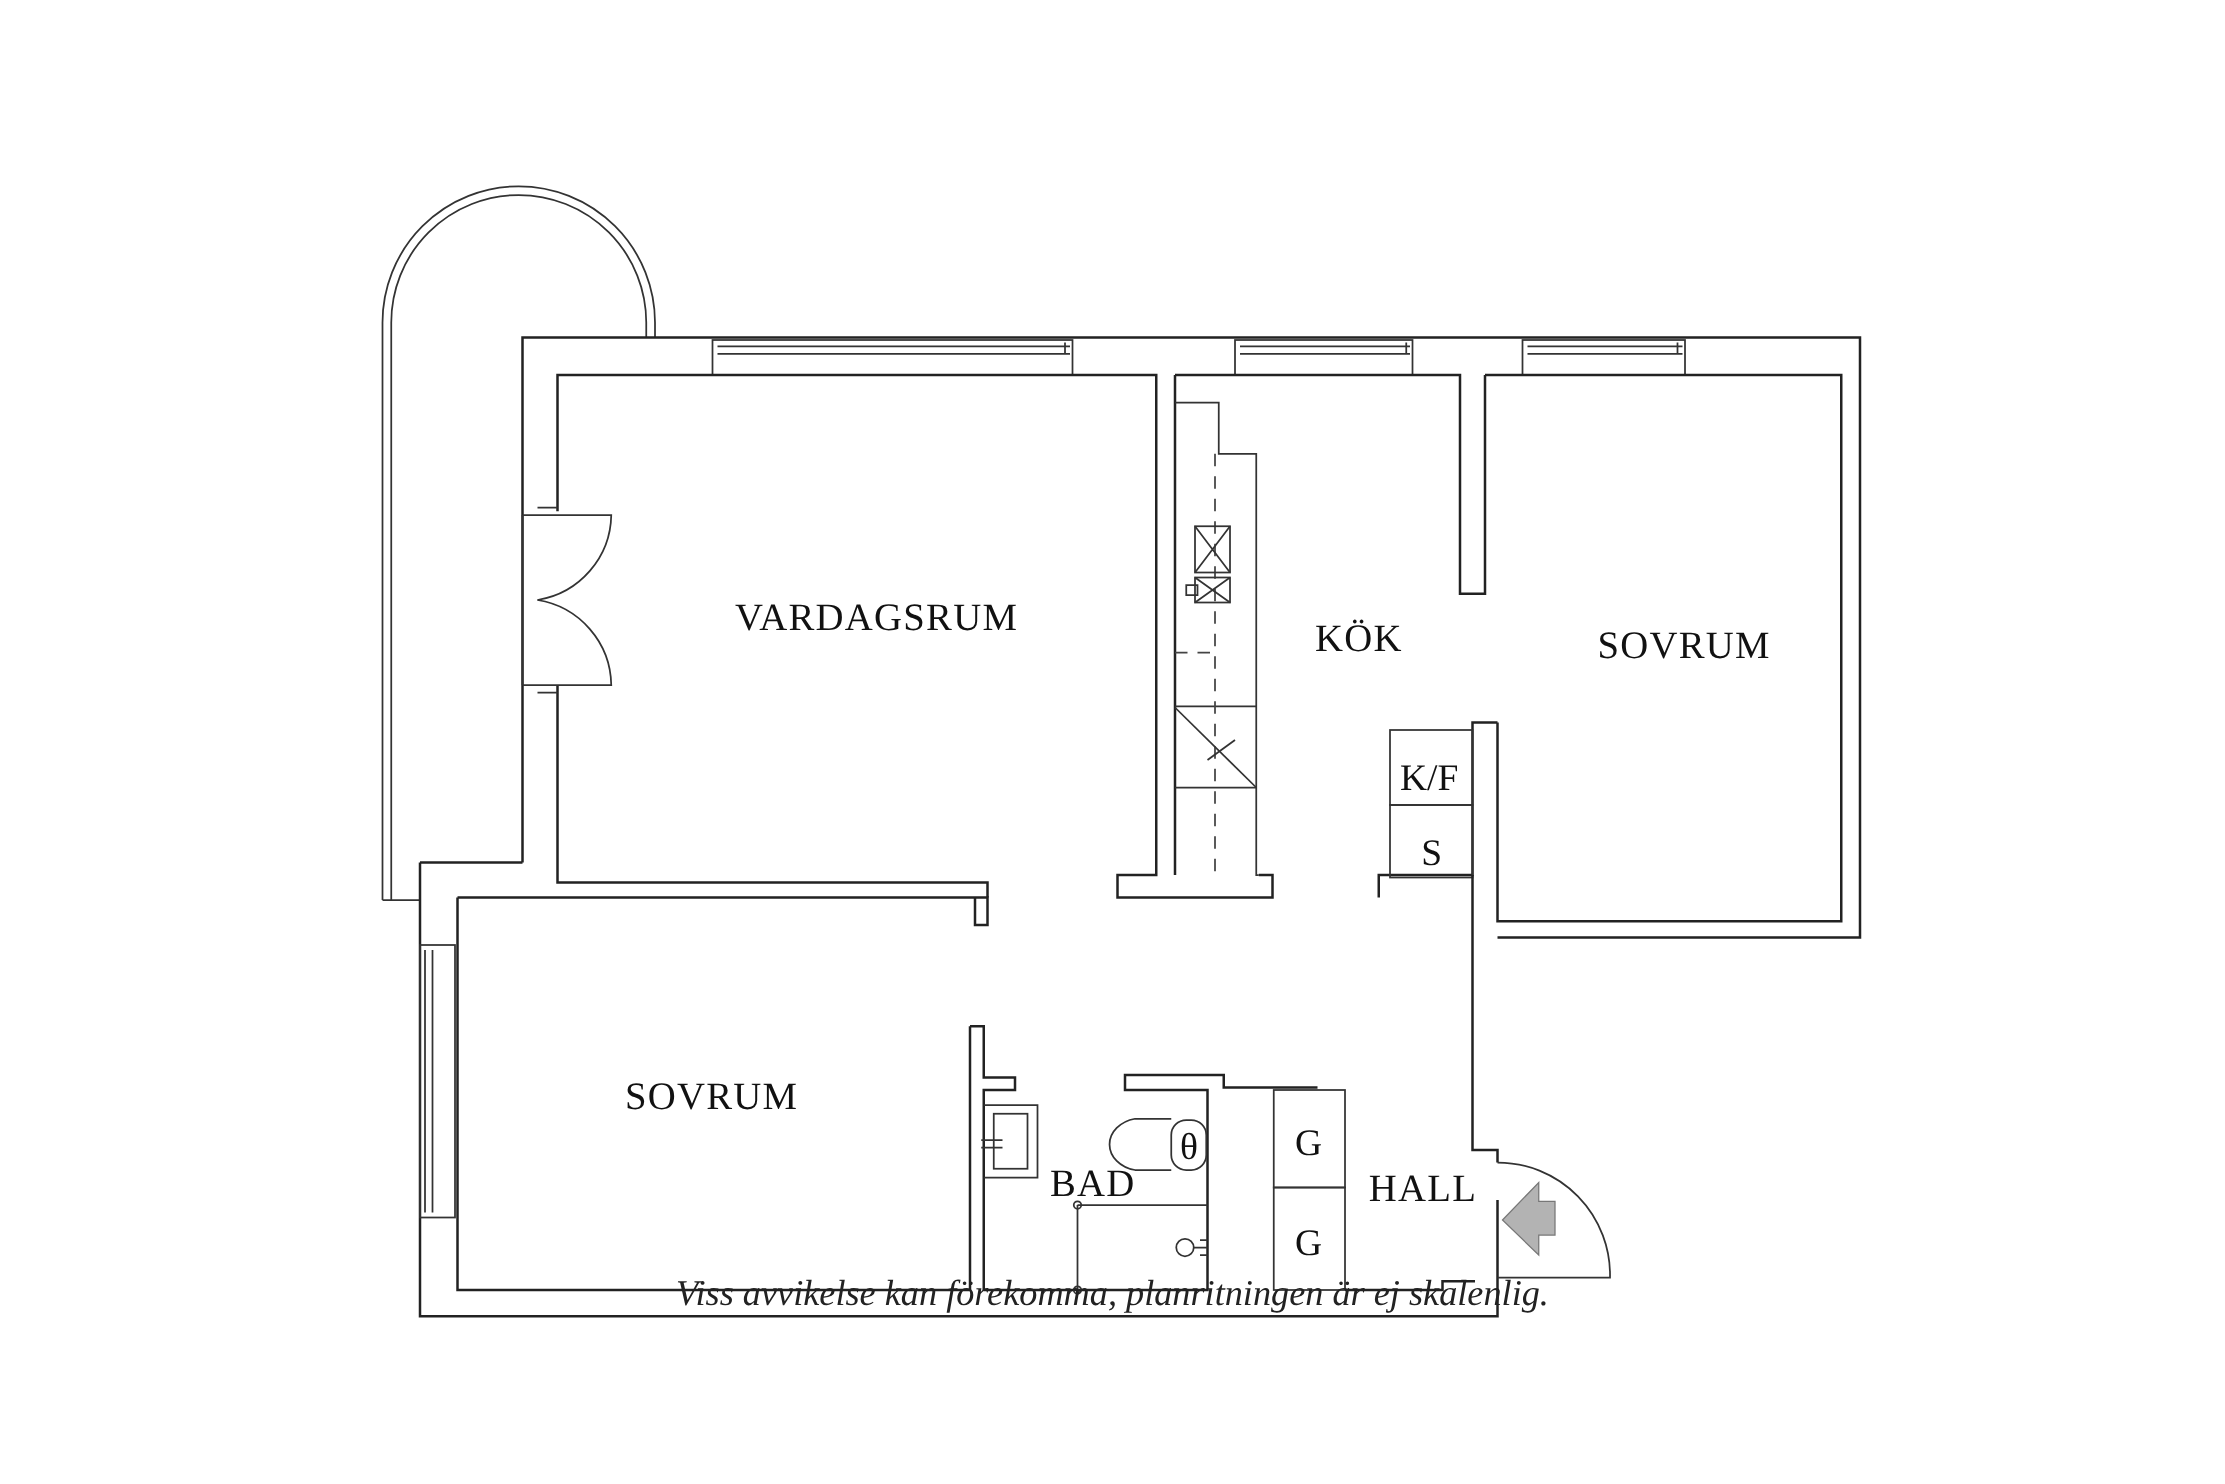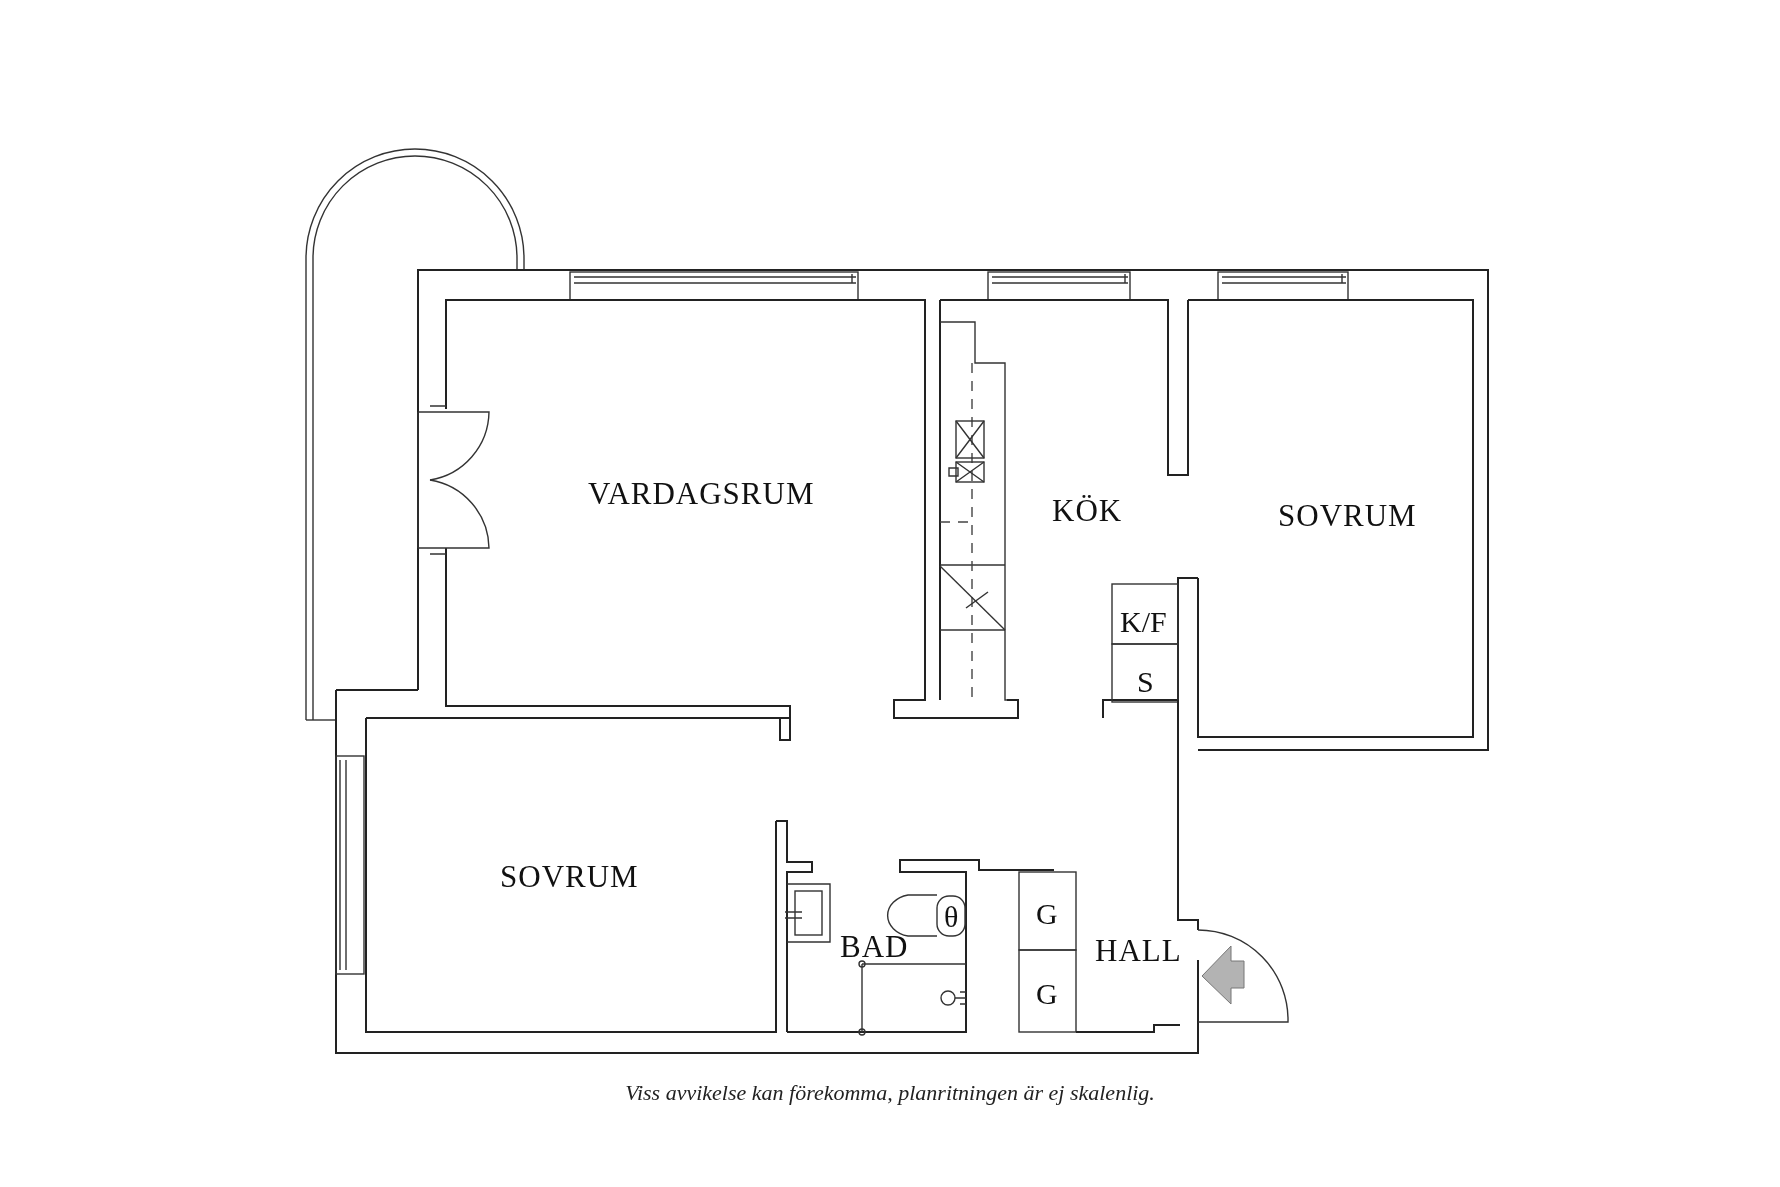--- a/index.html
+++ b/index.html
@@ -3,22 +3,22 @@
 <meta charset="utf-8">
 <style>
   html, body { margin:0; padding:0; background:#ffffff; }
   body { width:1780px; height:1187px; position:relative; overflow:hidden; font-family:"Liberation Serif","DejaVu Serif",serif; }
   #plan { position:absolute; left:0; top:0; width:1780px; height:1187px; }
   .wall { fill:none; stroke:#222; stroke-width:2; }
   .thin { fill:none; stroke:#333; stroke-width:1.4; }
   .dash { fill:none; stroke:#444; stroke-width:1.4; stroke-dasharray:10 8; }
   .room-label { font-family:"Liberation Serif","DejaVu Serif",serif; font-size:31px; fill:#111; letter-spacing:1px; }
   .small-label { font-family:"Liberation Serif","DejaVu Serif",serif; font-size:30px; fill:#111; }
-  .caption { position:absolute; left:0; width:1780px; top:1080px; text-align:center;
-             font-family:"Liberation Serif","DejaVu Serif",serif; font-style:italic; font-size:22px; color:#222; }
+  .caption { position:absolute; left:0; width:1780px; top:1019px; text-align:center;
+             font-family:"Liberation Serif","DejaVu Serif",serif; font-style:italic; font-size:29px; color:#222; }
 </style>
 </head>
 <body>
 
 <svg id="plan" viewBox="0 0 1780 1187" xmlns="http://www.w3.org/2000/svg">
 
   <g>
     <path class="thin" d="M306,720 L306,258 A109,109 0 0 1 524,258 L524,270"></path>
     <path class="thin" d="M313,720 L313,258 A102,102 0 0 1 517,258 L517,270"></path>
     <path class="thin" d="M306,720 L336,720"></path>

